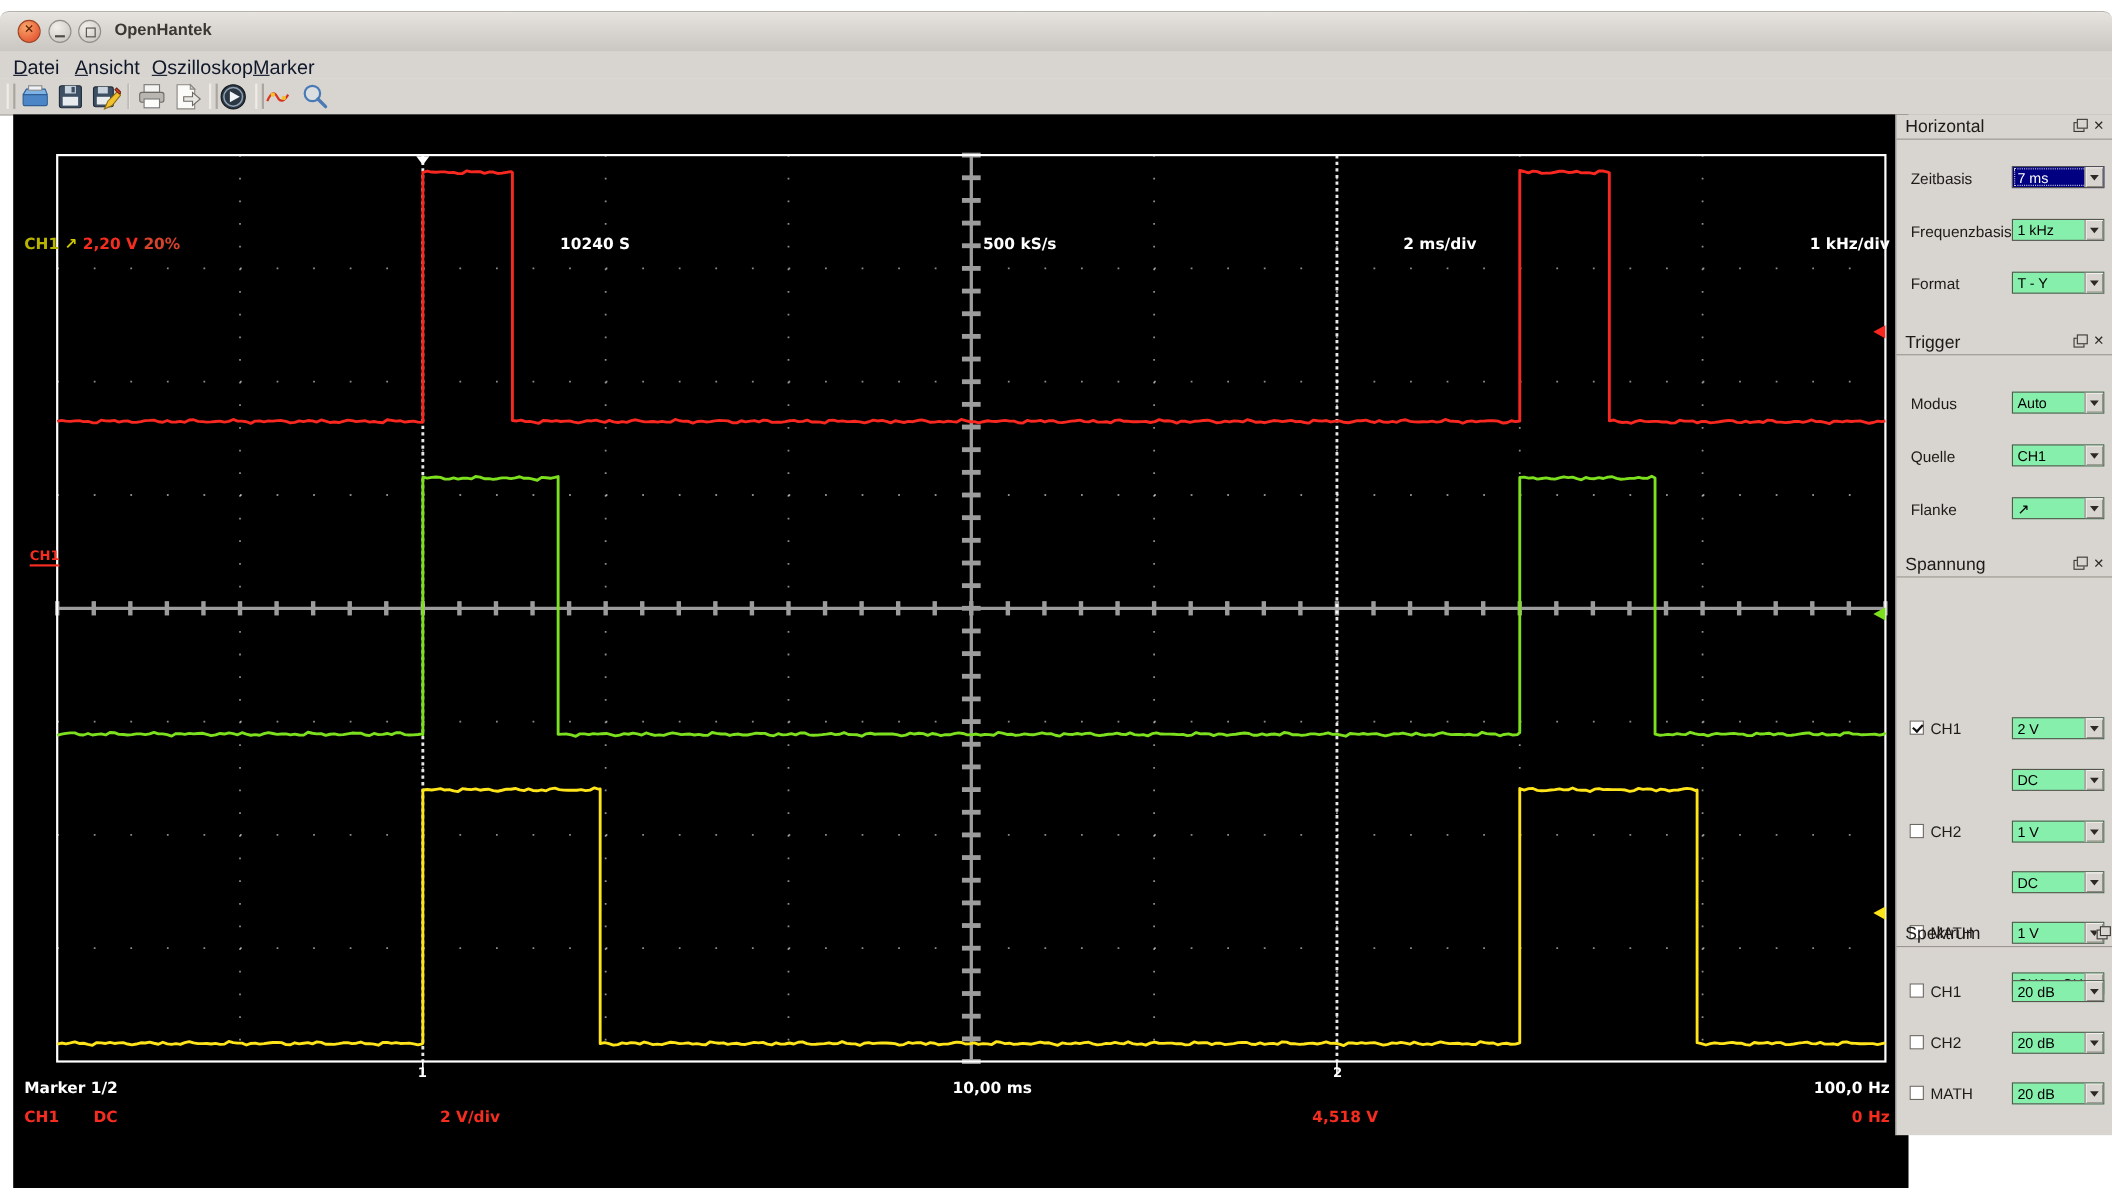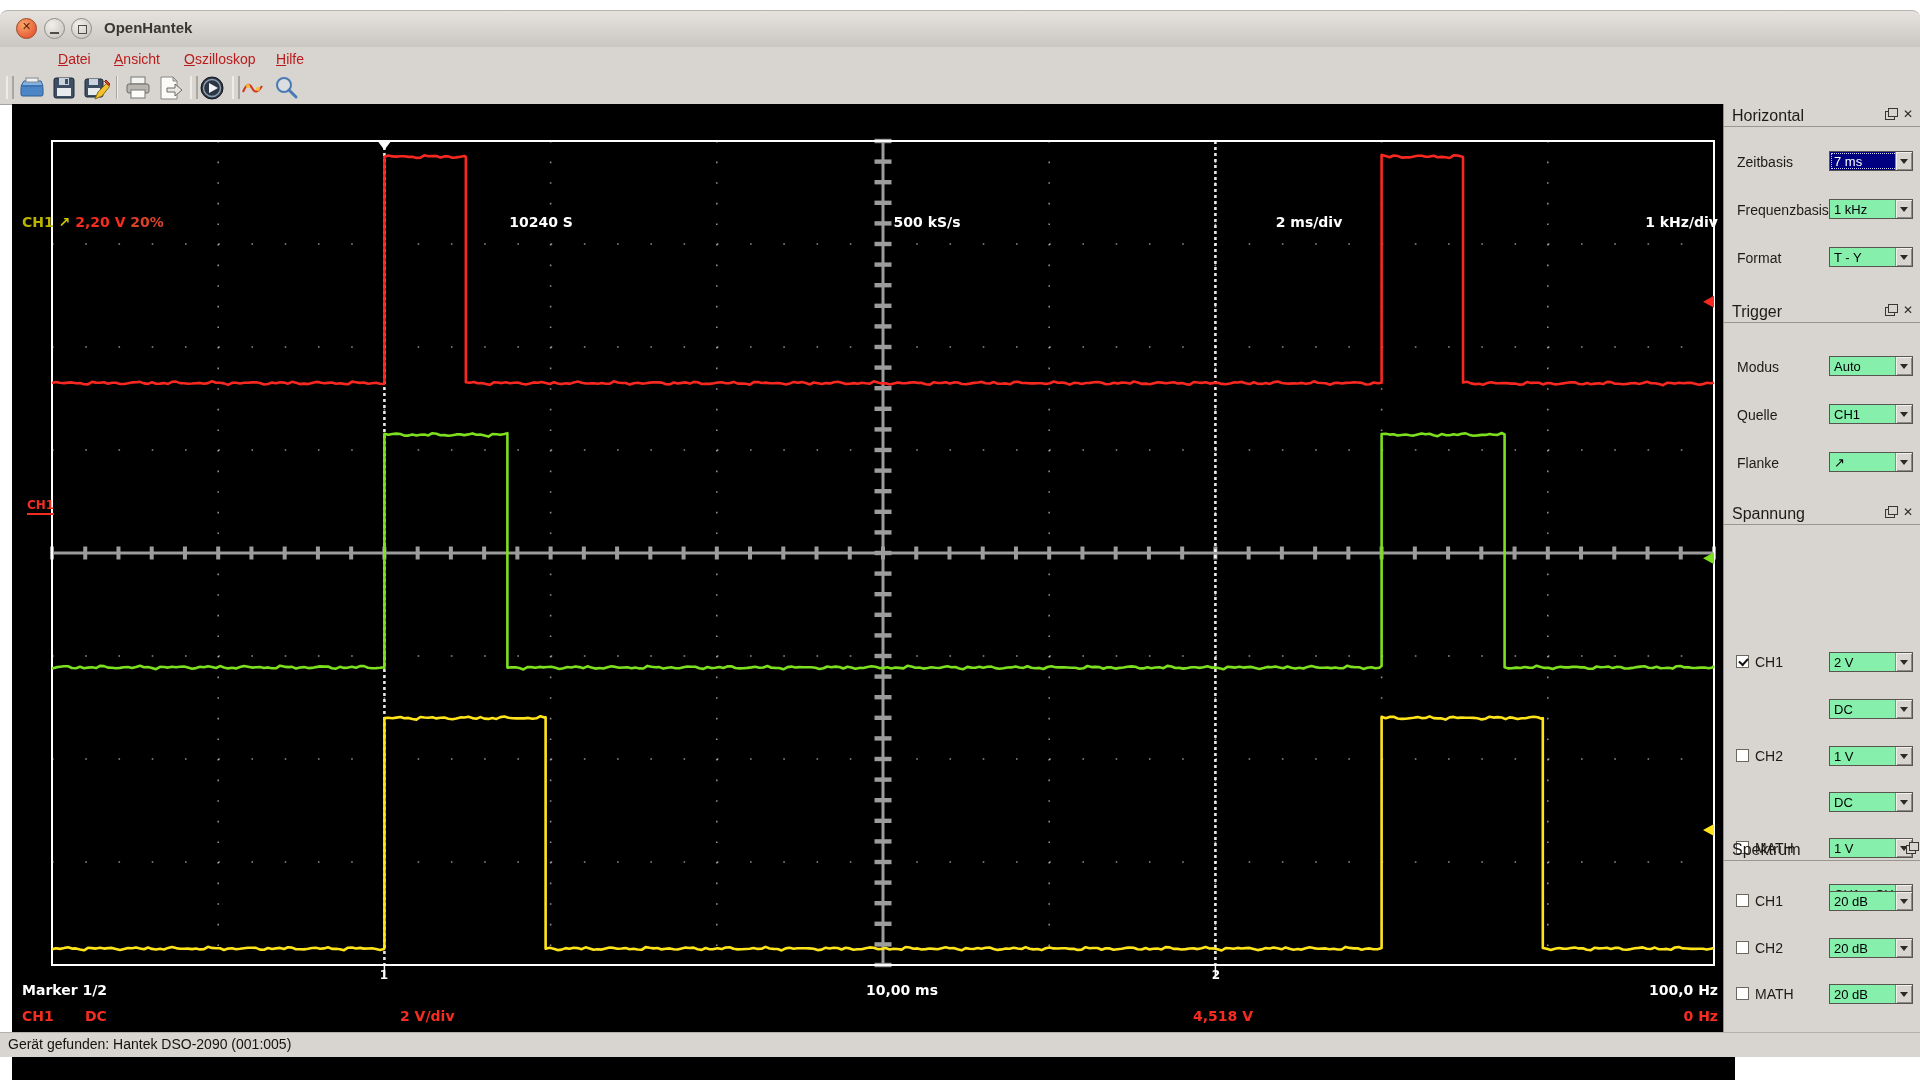--- a/index.html
+++ b/index.html
@@ -11,21 +11,21 @@
             border-top:1px solid #b6b2ad;border-radius:8px 8px 0 0;}
   .winbtn{position:absolute;top:7px;width:21px;height:21px;border-radius:50%;box-sizing:border-box;}
   #btn-close{left:16px;background:radial-gradient(circle at 35% 30%,#f8a76a,#e8603a 70%);border:1px solid #9d4422;}
   #btn-close::after{content:"✕";position:absolute;left:0;top:1px;width:100%;text-align:center;font-size:11px;color:#5d2008;}
   #btn-min{left:44px;background:radial-gradient(circle at 35% 30%,#f2efeb,#cfcbc6 75%);border:1px solid #908c87;}
   #btn-min::after{content:"";position:absolute;left:5px;top:13px;width:9px;height:2px;background:#4f4b47;}
   #btn-max{left:71px;background:radial-gradient(circle at 35% 30%,#f2efeb,#cfcbc6 75%);border:1px solid #908c87;}
   #btn-max::after{content:"";position:absolute;left:6px;top:6px;width:7px;height:7px;border:1.5px solid #4f4b47;}
   #title-text{position:absolute;left:104px;top:8px;font-size:15px;font-weight:bold;color:#3a3733;}
   #menubar{position:absolute;left:0;top:47px;width:1920px;height:24px;background:#d8d4cf;}
-  .menu-item{position:absolute;top:3px;font-size:14px;color:#b91c1c;padding:1px 6px;cursor:default;margin-left:46px;}
+  .menu-item{position:absolute;top:3px;font-size:18px;color:#0f172a;padding:1px 6px;cursor:default;}
   .menu-item::first-letter{text-decoration:underline;}
   #toolbar{position:absolute;left:0;top:71px;width:1920px;height:33px;background:#d8d4cf;
            border-bottom:1px solid #a9a49f;}
   .grip{position:absolute;top:5px;width:4px;height:23px;
         border-left:2px solid #efecE8;border-right:2px solid #aaa59f;}
   .tsep{position:absolute;top:5px;width:1px;height:23px;background:#aaa59f;border-right:1px solid #efece8;}
   .ticon{position:absolute;top:74px;width:28px;height:28px;}
   
   #scope-area{position:absolute;left:12px;top:104px;width:1723px;height:1056px;background:#000;font-weight:bold;}
   #scope-svg{position:absolute;left:0;top:0;}
@@ -78,21 +78,21 @@
     <div class="winbtn" id="btn-close"></div>
     <div class="winbtn" id="btn-min"></div>
     <div class="winbtn" id="btn-max"></div>
     <div id="title-text">OpenHantek</div>
   </div>
 
   <div id="menubar">
     <div class="menu-item" style="left:6px">Datei</div>
     <div class="menu-item" style="left:62px">Ansicht</div>
     <div class="menu-item" style="left:132px">Oszilloskop</div>
-    <div class="menu-item" style="left:224px">Hilfe</div>
+    <div class="menu-item" style="left:224px">Marker</div>
   </div>
 
   <div id="toolbar">
     <div class="grip" style="left:6px"></div>
     <div class="tsep" style="left:116px"></div>
     <div class="grip" style="left:190px"></div>
     <div class="grip" style="left:232px"></div>
   </div>
   <svg class="ticon" style="left:18px" viewBox="0 0 28 28">
     <path d="M3 12 L6 7 H23 L25 12 Z" fill="#7fb2e5" stroke="#2f5f96"></path>
@@ -396,16 +396,13 @@
       </div>
       <div class="checkbox" style="top:149px;"></div>
       <div class="cb-label" style="top:148px;">MATH</div>
       <div class="combo" style="top:146px;">
         <span class="cval">20 dB</span>
           <span class="cbtn"></span>
       </div>
     </div>
   </div>
 
-  <div id="statusbar">
-    <div id="status-text">Gerät gefunden: Hantek DSO-2090 (001:005)</div>
-  </div>
 </div>
 
 </body></html>

